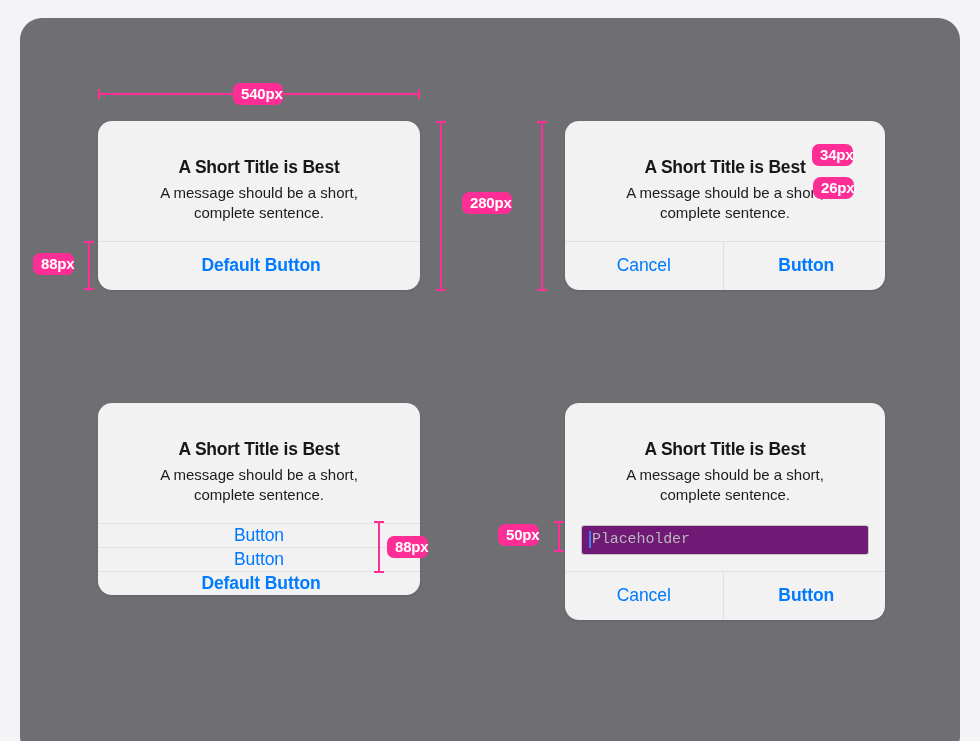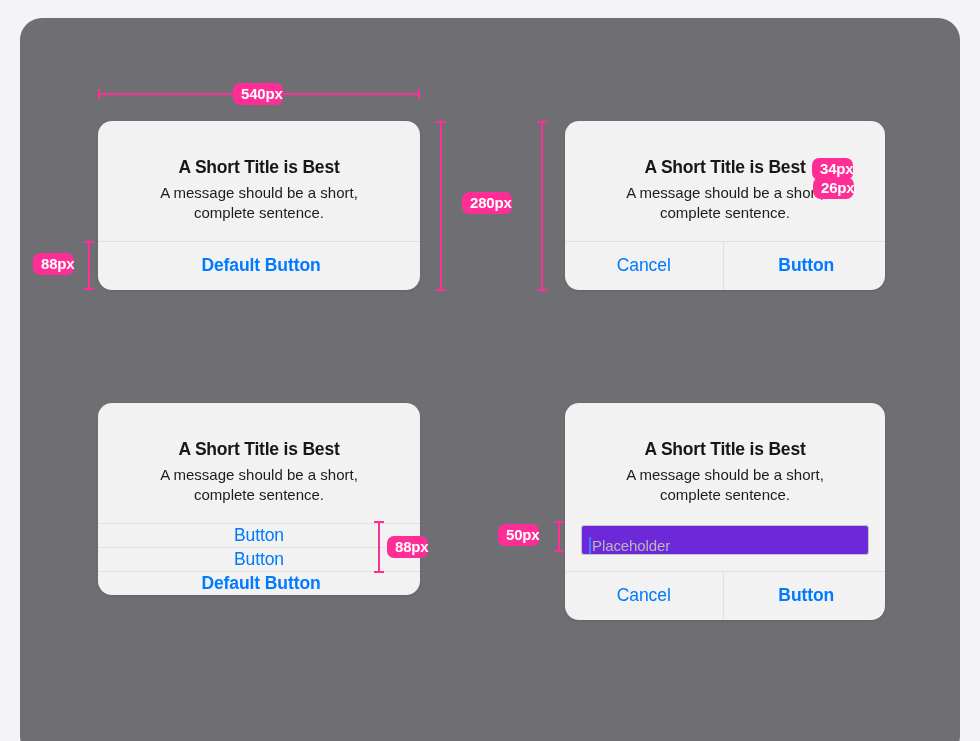--- a/index.html
+++ b/index.html
@@ -90,27 +90,28 @@
   .alert-btn.vdiv { border-left: 1px solid #e0e0e0; }
   .alert-btn.hdiv { border-top: 1px solid #e0e0e0; }
 
   
   .field-wrap {
     padding: 2px 16px 16px 16px;
   }
   .textfield {
     position: relative;
     height: 30px;
-    background: #6d28d9;
+    background: #701a75;
     border: 1px solid #c6c6c8;
     border-radius: 3px;
     display: flex;
-    align-items: flex-end;
+    align-items: center;
     padding-left: 7px;
     box-sizing: border-box;
+    font-family: Liberation Mono, monospace;
   }
   .caret {
     width: 2px;
     height: 17px;
     background: #3b7dfd;
     flex: none;
   }
   .placeholder {
     font-size: 15px;
     color: #b8b8bd;
@@ -206,21 +207,21 @@
         <span>A message should be a short,</span><br>
         <span>complete sentence.</span>
       </p>
     </div>
     <div class="alert-actions-row">
       <button class="alert-btn">Cancel</button>
       <button class="alert-btn bold vdiv">Button</button>
     </div>
   </div>
 
-  <div class="badge" style="left:812px; top:158px;">34px</div>
+  <div class="badge" style="left:812px; top:144px;">34px</div>
   <div class="badge" style="left:813px; top:177px;border-radius:8px;">26px</div>
 
   <div class="alert" style="left:98px; top:403px; width:322px;">
     <div class="alert-head">
       <p class="alert-title">A Short Title is Best</p>
       <p class="alert-message">
         <span>A message should be a short,</span><br>
         <span>complete sentence.</span>
       </p>
     </div>

